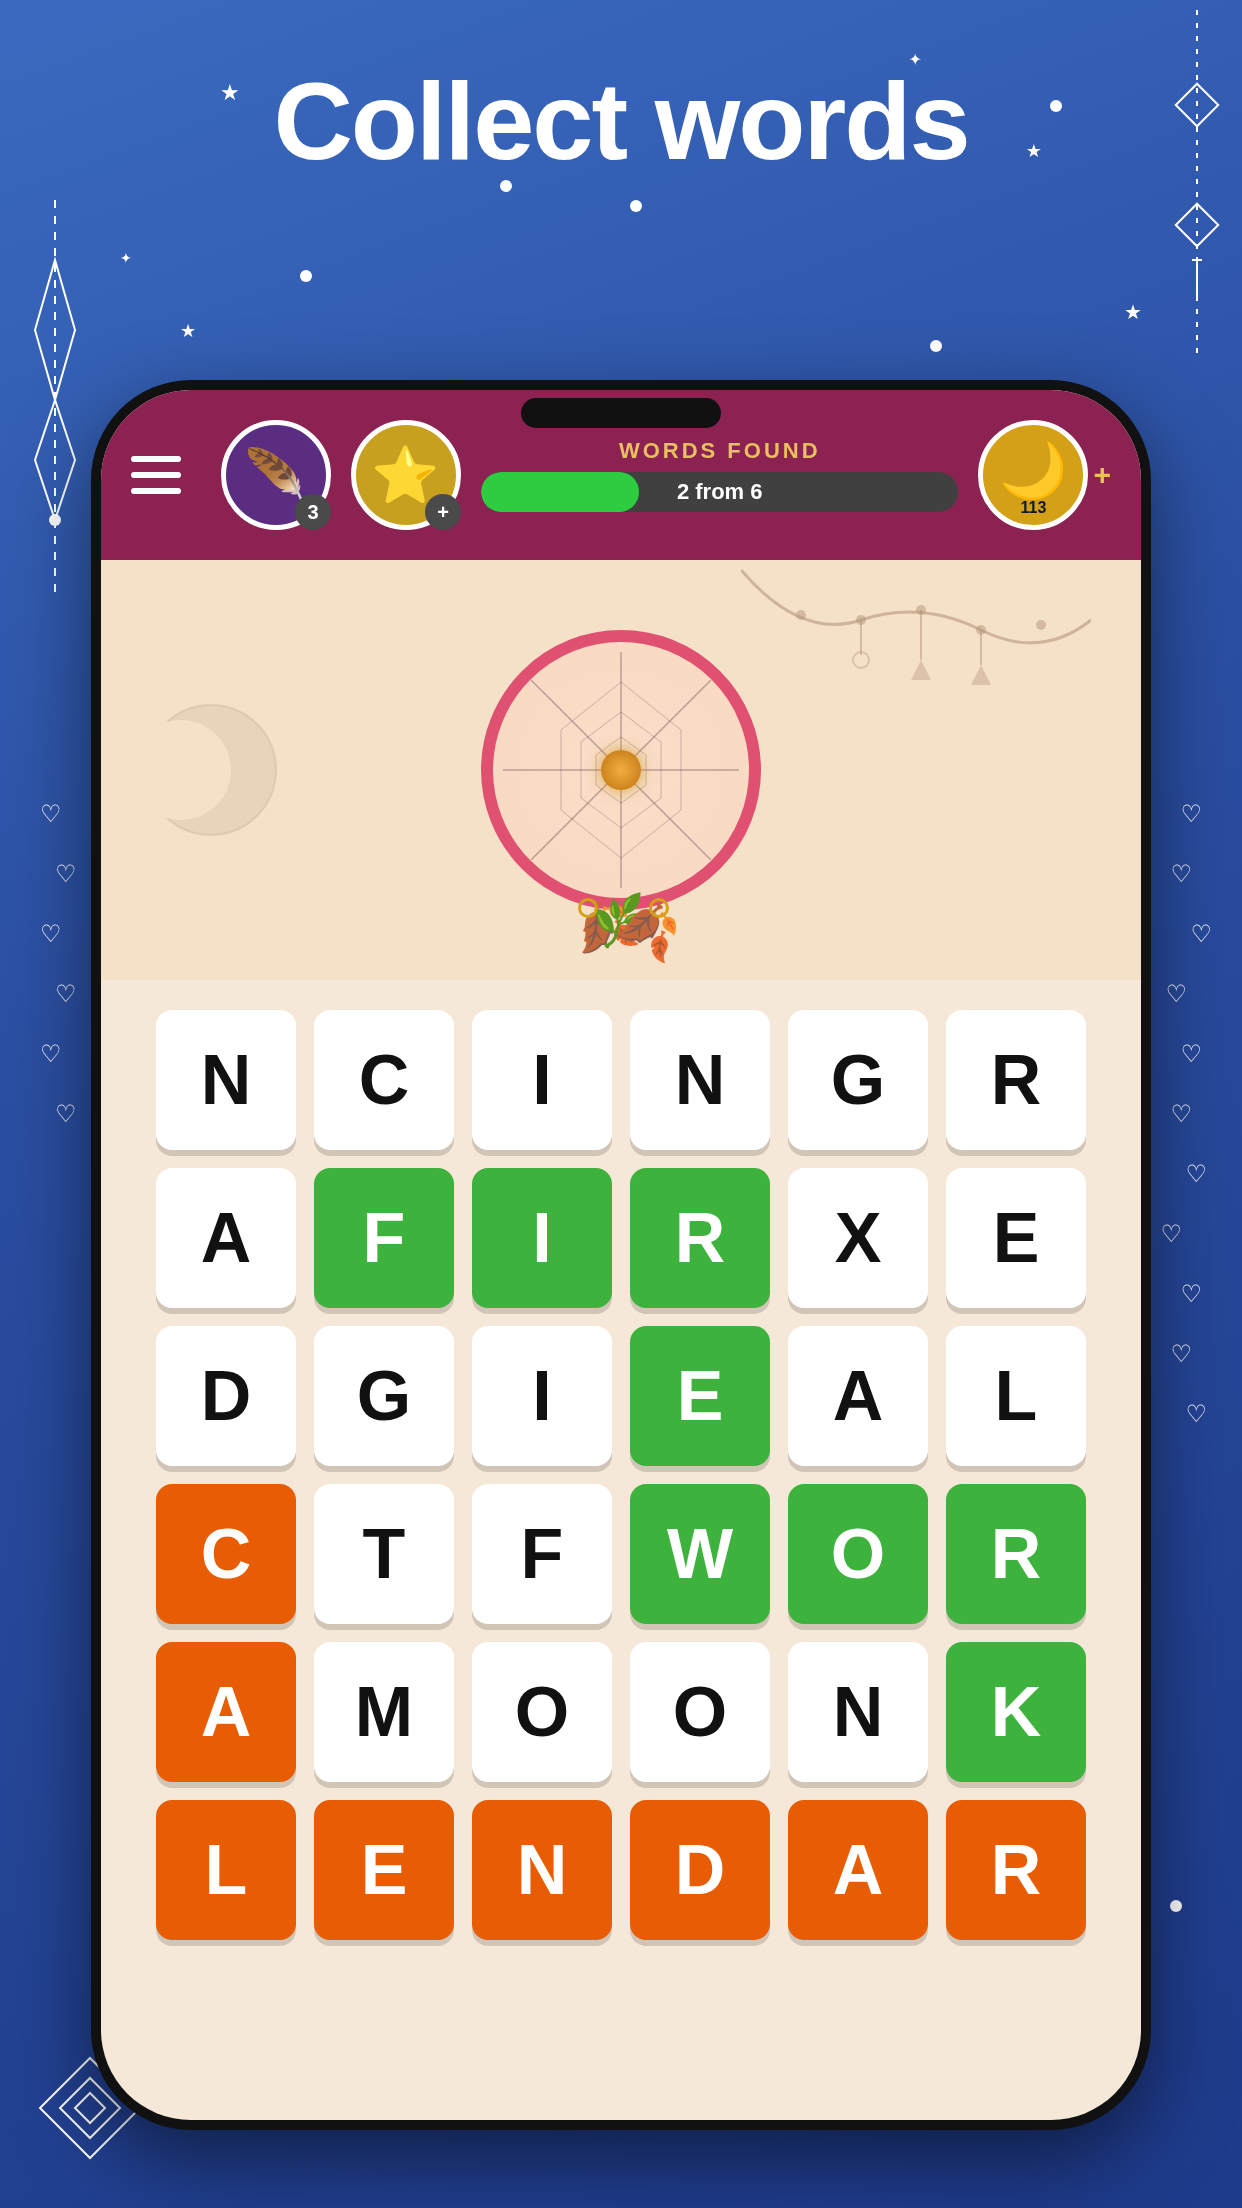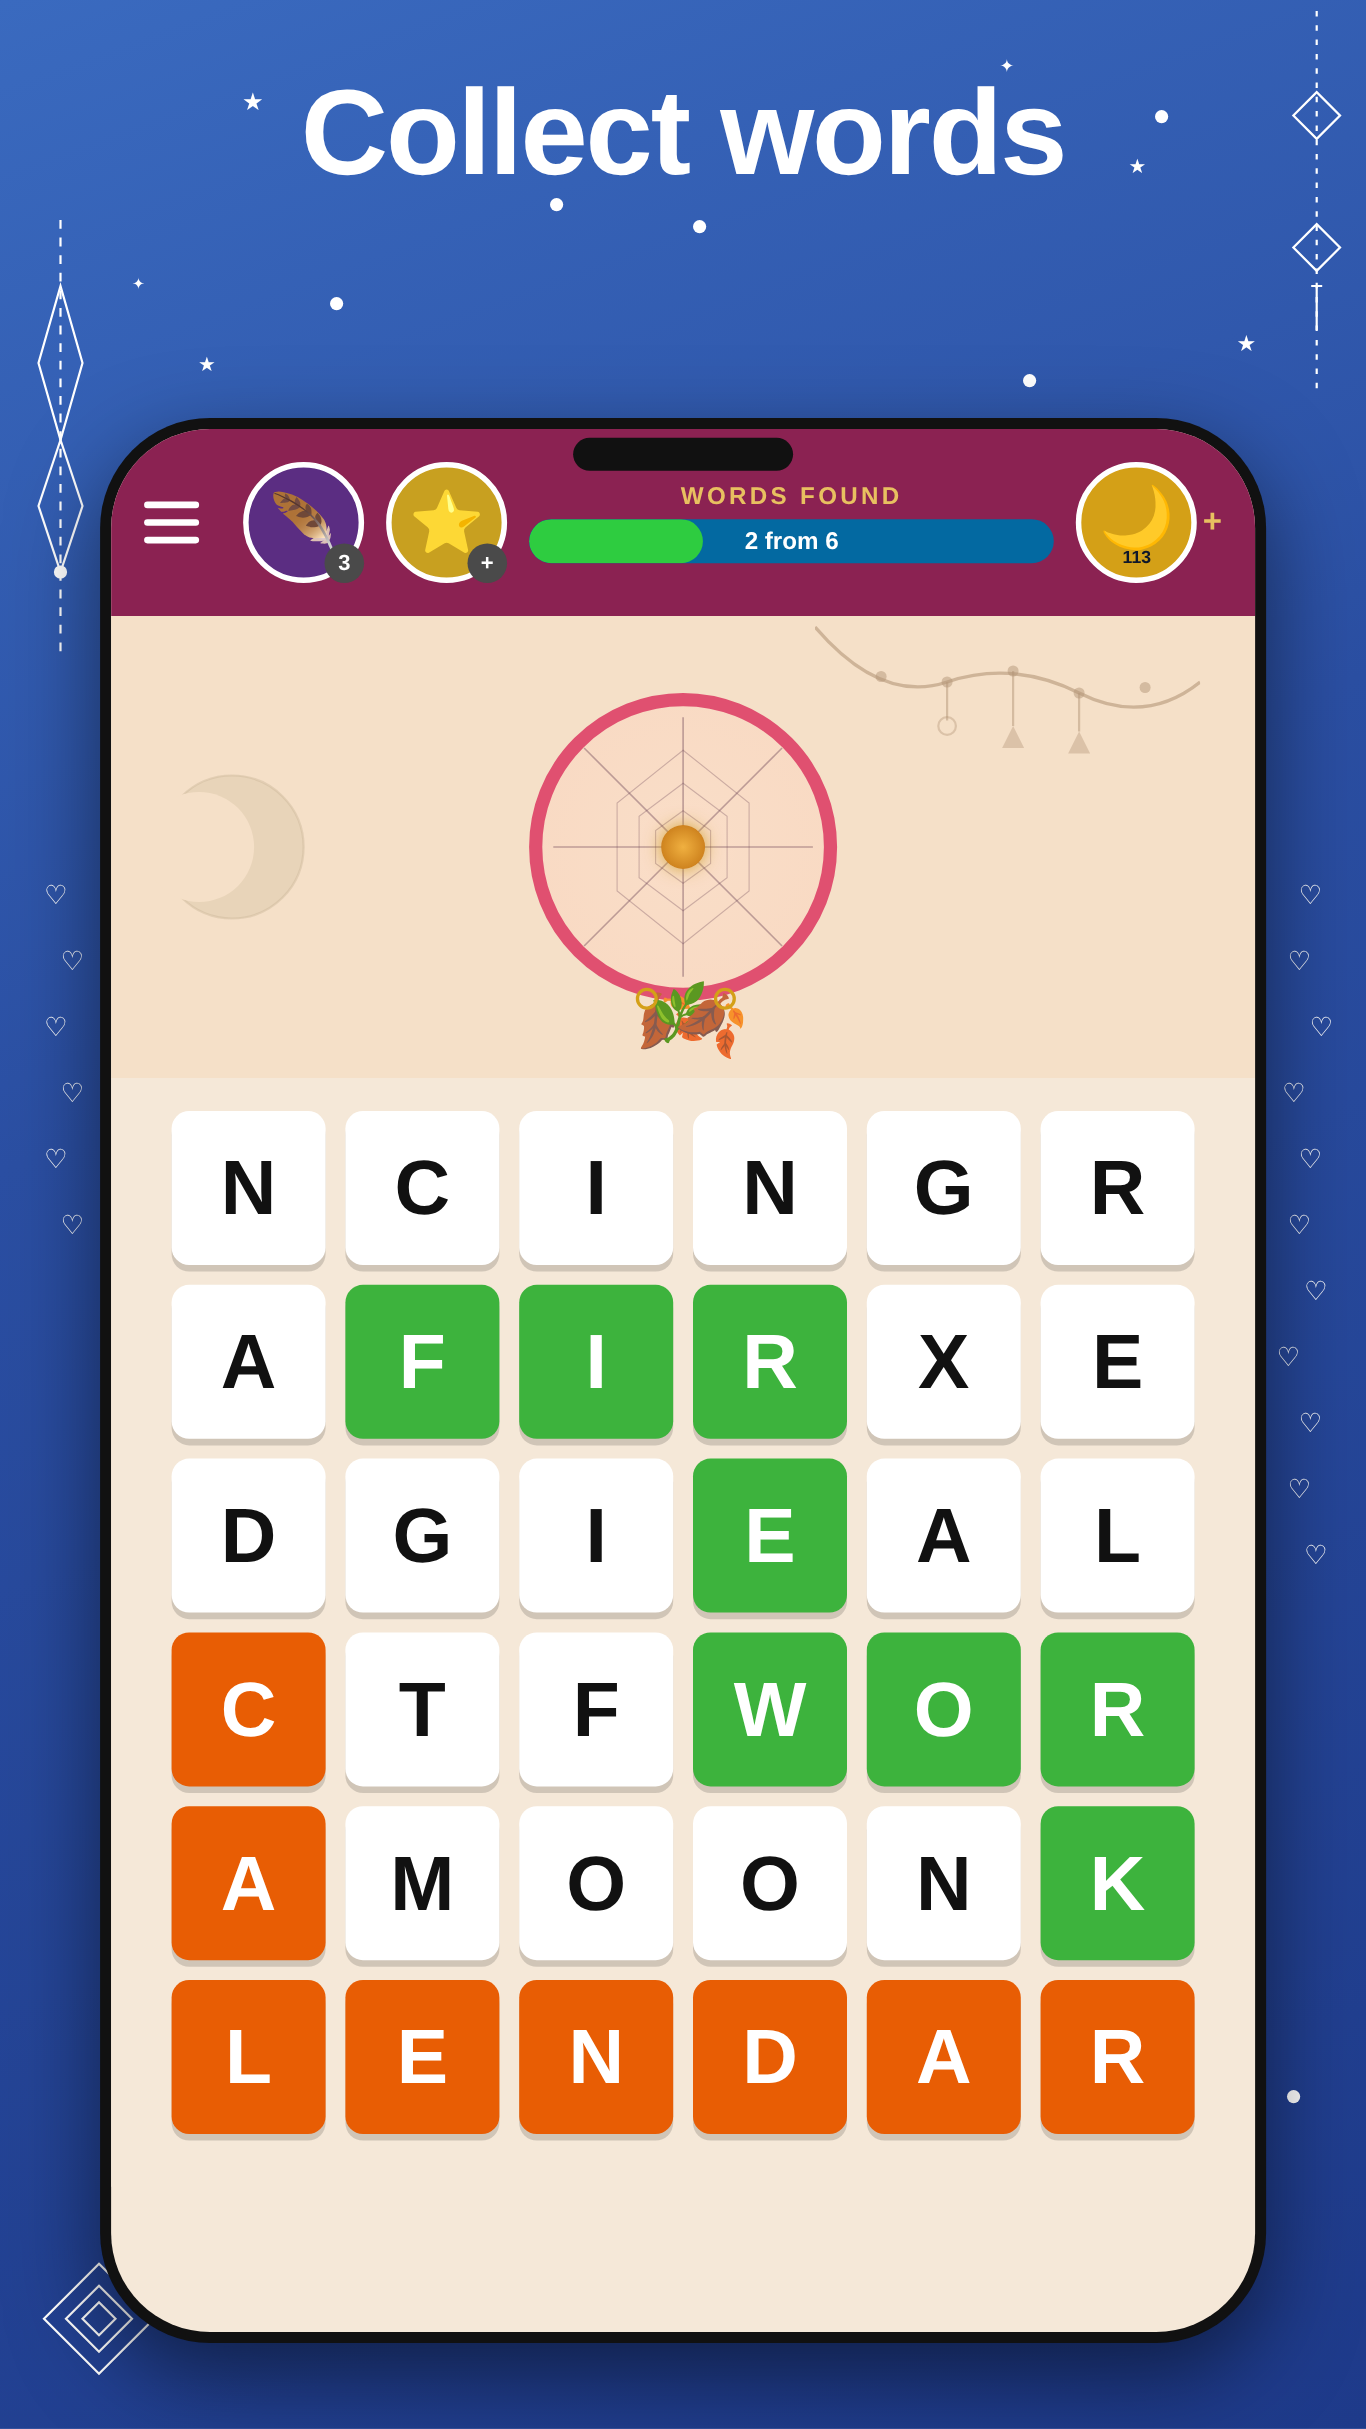--- a/index.html
+++ b/index.html
@@ -160,21 +160,21 @@
     .words-found-label {
       color: #e8c060;
       font-size: 22px;
       font-weight: bold;
       letter-spacing: 3px;
       margin-bottom: 8px;
       text-align: center;
     }
 
     .progress-bar-bg {
-      background: #0369a1;
+      background: #404040;
       border-radius: 20px;
       height: 40px;
       overflow: hidden;
       position: relative;
     }
 
     .progress-bar-fill {
       background: #2ecc40;
       height: 100%;
       border-radius: 20px;

